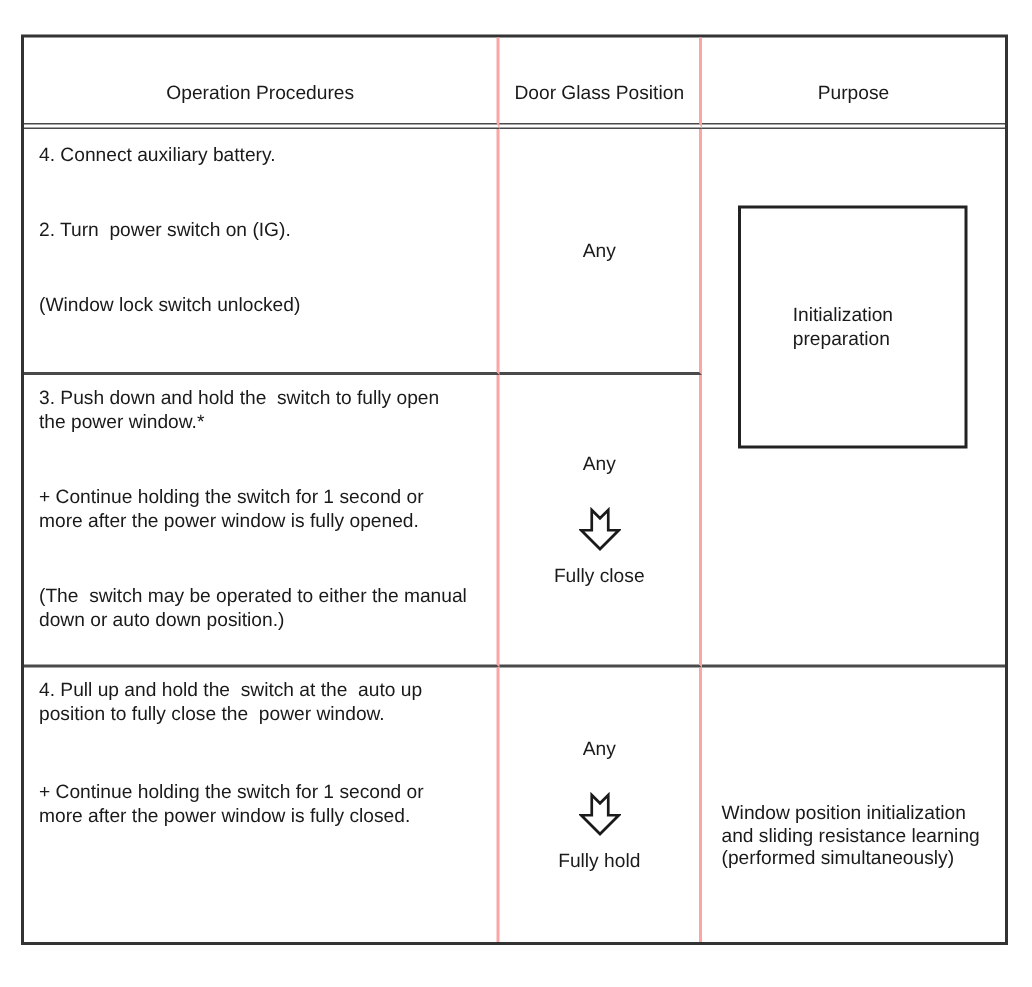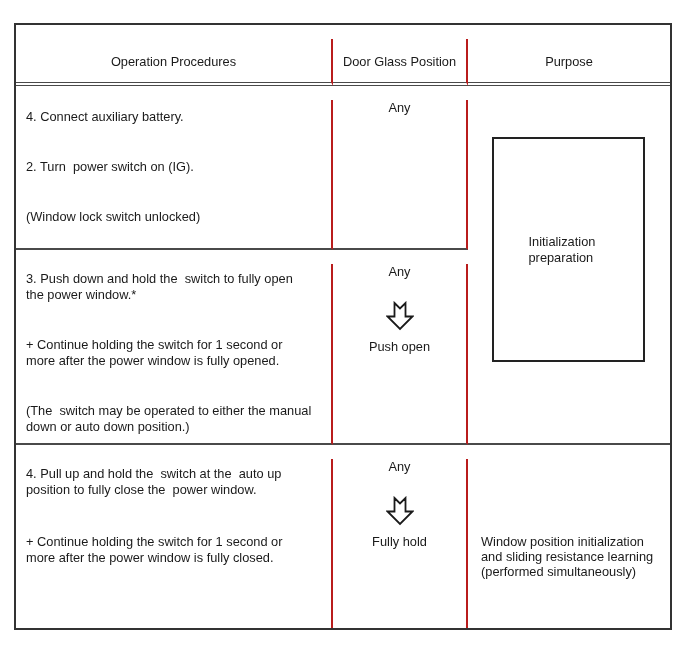--- a/index.html
+++ b/index.html
@@ -24,56 +24,56 @@
     display: grid;
     grid-template-columns: 317px 135px 202px;
     grid-template-rows: 61px 164px 195px 183px;
   }
   .cell {
     box-sizing: border-box;
     font-size: 12.8px;
     line-height: 16px;
     overflow: hidden;
   }
-  .br { border-right: 2px solid #b91c1c; margin-top: 14px; }
+  .br { border-right: 2px solid #fca5a5; }
   .bb { border-bottom: 2px solid #4a4a4a; }
   .head {
     display: flex;
     justify-content: center;
     align-items: flex-end;
     padding-bottom: 12px;
     border-bottom: 4px double #4a4a4a;
   }
   .proc { padding: 9px 5px 0 10px; }
   .proc p {
     margin: 0 0 34px 0;
     width: 287px;
     white-space: pre-wrap;
   }
   .proc.r23 { padding-top: 7px; }
   .proc.r3 p { margin-bottom: 36px; }
   .mid {
     display: flex;
     flex-direction: column;
     align-items: center;
-    justify-content: flex-start;
+    justify-content: center;
     text-align: center;
   }
   .mid .arrow { margin: 21px 0 8px 0; display: block; }
   .span-purpose {
     grid-column: 3;
     grid-row: 2 / 4;
     position: relative;
   }
   .pbox {
     position: absolute;
     left: 24px;
     top: 51px;
     width: 153px;
-    height: 225px;
+    height: 162px;
     box-sizing: border-box;
     border: 2px solid #222222;
     display: flex;
     align-items: center;
     justify-content: center;
   }
   .pbox .ptxt { width: 80px; }
   .purpose3 { padding: 44px 4px 0 13px; line-height: 15px; margin-top: 45px; }
   .purpose3 div { width: 178px; }
 </style>
@@ -110,21 +110,21 @@
   <div class="cell proc r23 br bb">
     <p>3. Push down and hold the  switch to fully open the power window.*</p>
     <p>+ Continue holding the switch for 1 second or more after the power window is fully opened.</p>
     <p>(The  switch may be operated to either the manual down or auto down position.)</p>
   </div>
   <div class="cell mid br bb">
     <span>Any</span>
     <svg class="arrow" width="28" height="30" viewBox="0 0 28 30">
       <path d="M 8.5 2 L 14 7.5 L 19.5 2 L 19.5 15.5 L 26.5 15.5 L 14 28 L 1.5 15.5 L 8.5 15.5 Z" fill="#ffffff" stroke="#1a1a1a" stroke-width="1.8" stroke-linejoin="miter"></path>
     </svg>
-    <span>Push open</span>
+    <span>Fully close</span>
   </div>
 
   <div class="cell proc r23 r3 br">
     <p>4. Pull up and hold the  switch at the  auto up position to fully close the  power window.</p>
     <p>+ Continue holding the switch for 1 second or more after the power window is fully closed.</p>
   </div>
   <div class="cell mid br">
     <span>Any</span>
     <svg class="arrow" width="28" height="30" viewBox="0 0 28 30">
       <path d="M 8.5 2 L 14 7.5 L 19.5 2 L 19.5 15.5 L 26.5 15.5 L 14 28 L 1.5 15.5 L 8.5 15.5 Z" fill="#ffffff" stroke="#1a1a1a" stroke-width="1.8" stroke-linejoin="miter"></path>

